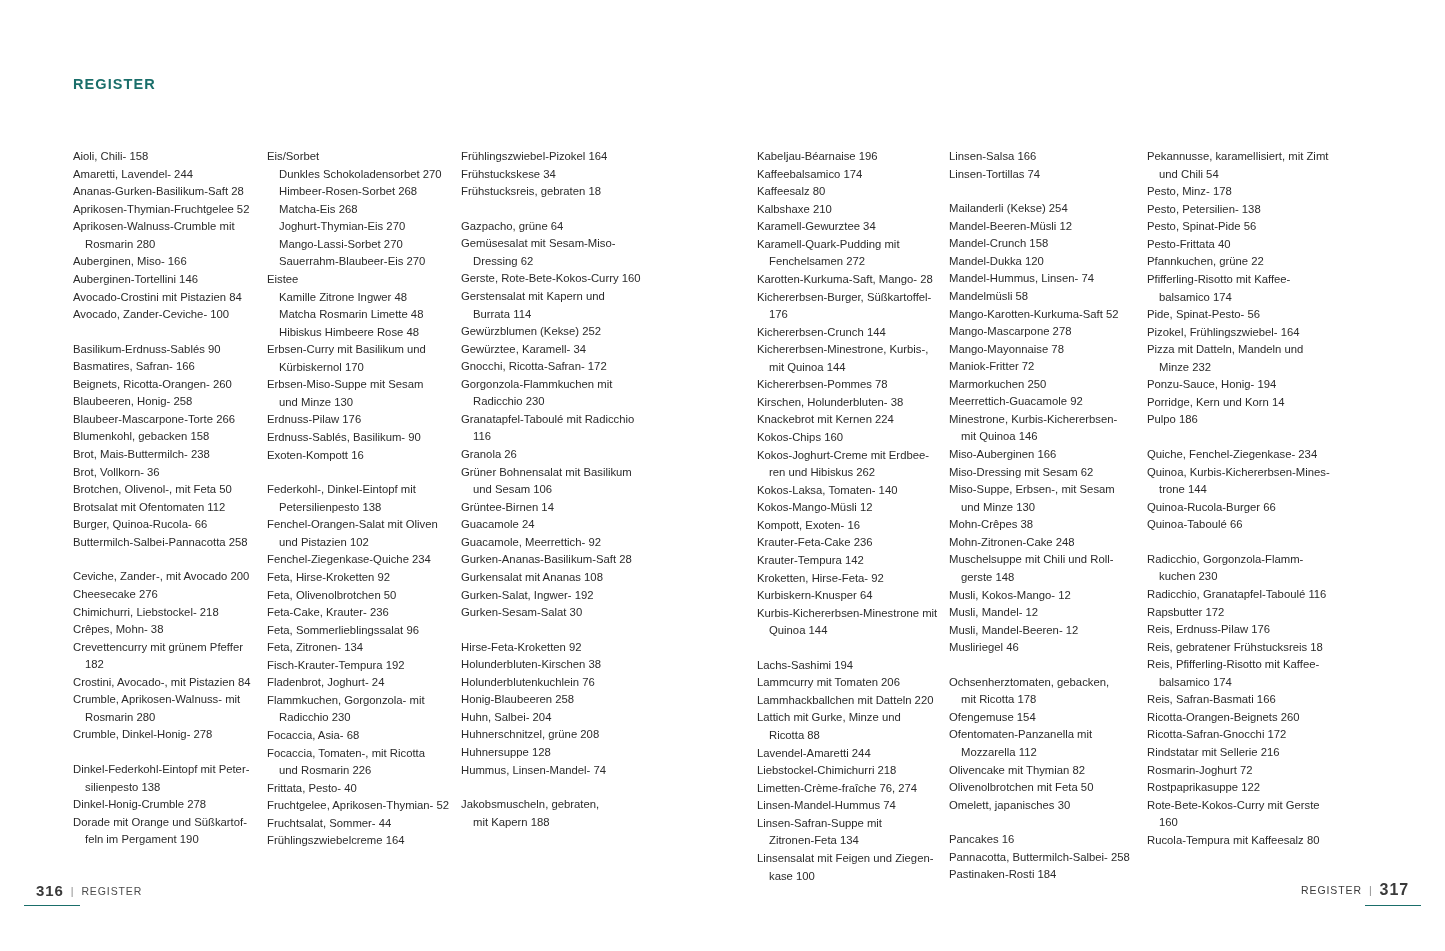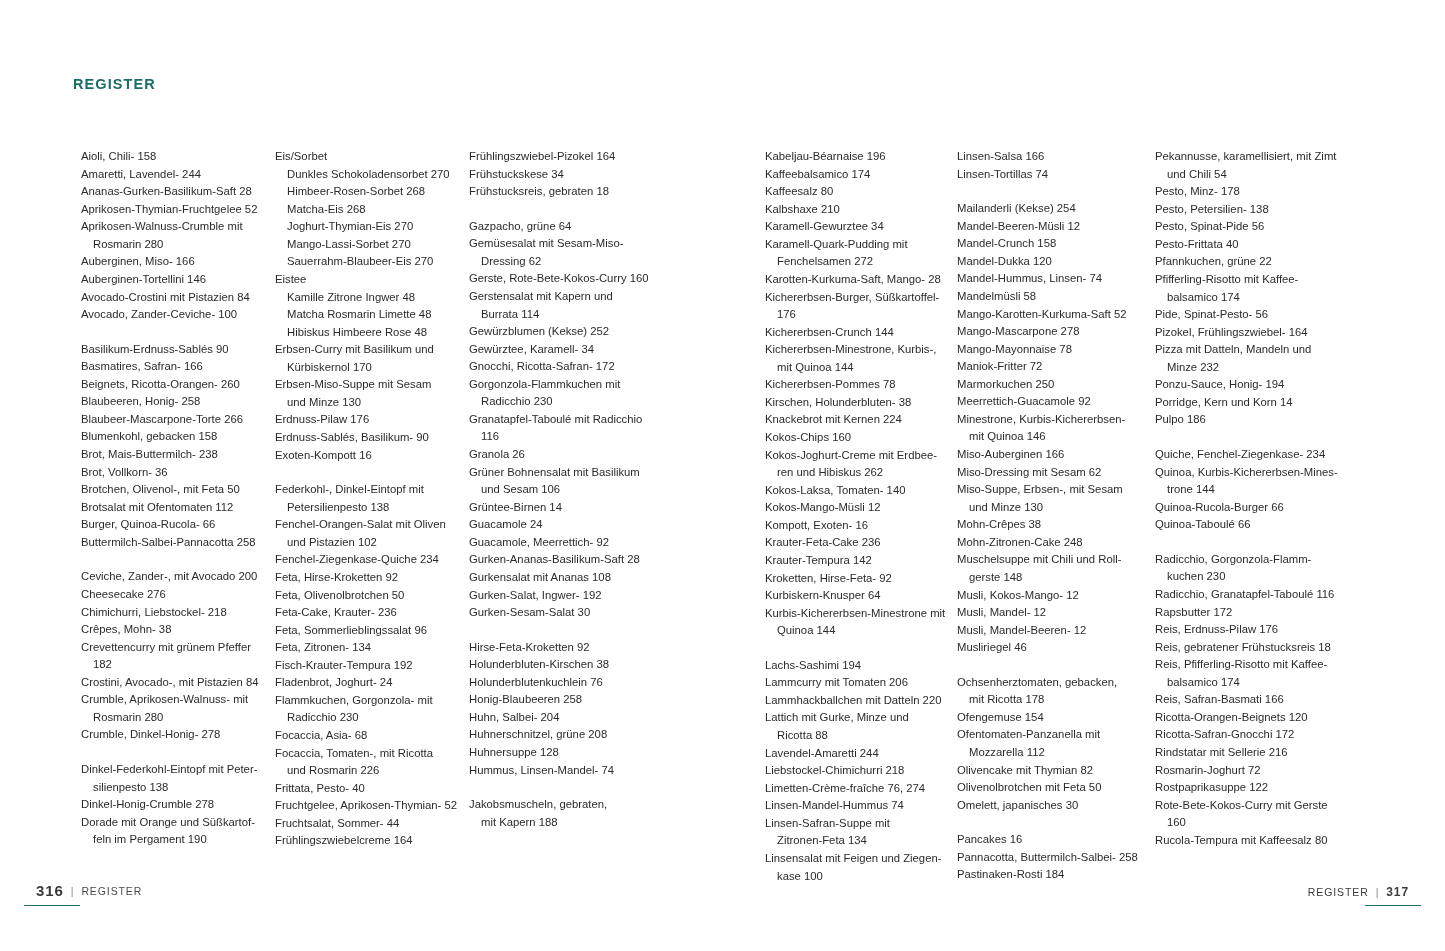--- a/index.html
+++ b/index.html
@@ -28,21 +28,20 @@
     letter-spacing: 1.1px;
     color: #1a6e6a;
   }
   .columns {
     position: absolute;
     left: 73px;
     top: 148px;
     width: 1300px;
     display: flex;
     gap: 0;
-    margin-left: 8px;
   }
   .col {
     width: 186px;
     margin-right: 8px;
   }
   .col:nth-child(3) { margin-right: 110px; }
   .col:nth-child(4) { width: 184px; }
   .col:nth-child(5) { width: 190px; }
   .col:nth-child(6) { width: 190px; margin-right: 0; }
   .group { margin-bottom: 17px; }
@@ -79,21 +78,21 @@
     bottom: 52px;
     font-size: 10.5px;
     letter-spacing: 0.9px;
     color: #3a3a3a;
     display: flex;
     align-items: center;
     gap: 7px;
   }
   .footer-right .pageno {
     font-weight: bold;
-    font-size: 12px;
+    font-size: 16px;
   }
   .footer-right .sep { color: #8a8a8a; }
   .rule-left {
     position: absolute;
     left: 24px;
     bottom: 45px;
     width: 56px;
     height: 1px;
     background: #1a6e6a;
   }
@@ -377,21 +376,21 @@
         <div class="group">
           <div class="entry">Radicchio, Gorgonzola-Flamm-</div>
           <div class="entry cont">kuchen 230</div>
           <div class="entry">Radicchio, Granatapfel-Taboulé 116</div>
           <div class="entry">Rapsbutter 172</div>
           <div class="entry">Reis, Erdnuss-Pilaw 176</div>
           <div class="entry">Reis, gebratener Frühstucksreis 18</div>
           <div class="entry">Reis, Pfifferling-Risotto mit Kaffee-</div>
           <div class="entry cont">balsamico 174</div>
           <div class="entry">Reis, Safran-Basmati 166</div>
-          <div class="entry">Ricotta-Orangen-Beignets 120</div>
+          <div class="entry">Ricotta-Orangen-Beignets 260</div>
           <div class="entry">Ricotta-Safran-Gnocchi 172</div>
           <div class="entry">Rindstatar mit Sellerie 216</div>
           <div class="entry">Rosmarin-Joghurt 72</div>
           <div class="entry">Rostpaprikasuppe 122</div>
           <div class="entry">Rote-Bete-Kokos-Curry mit Gerste</div>
           <div class="entry cont">160</div>
           <div class="entry">Rucola-Tempura mit Kaffeesalz 80</div>
         </div>
       </div>
     </div>

